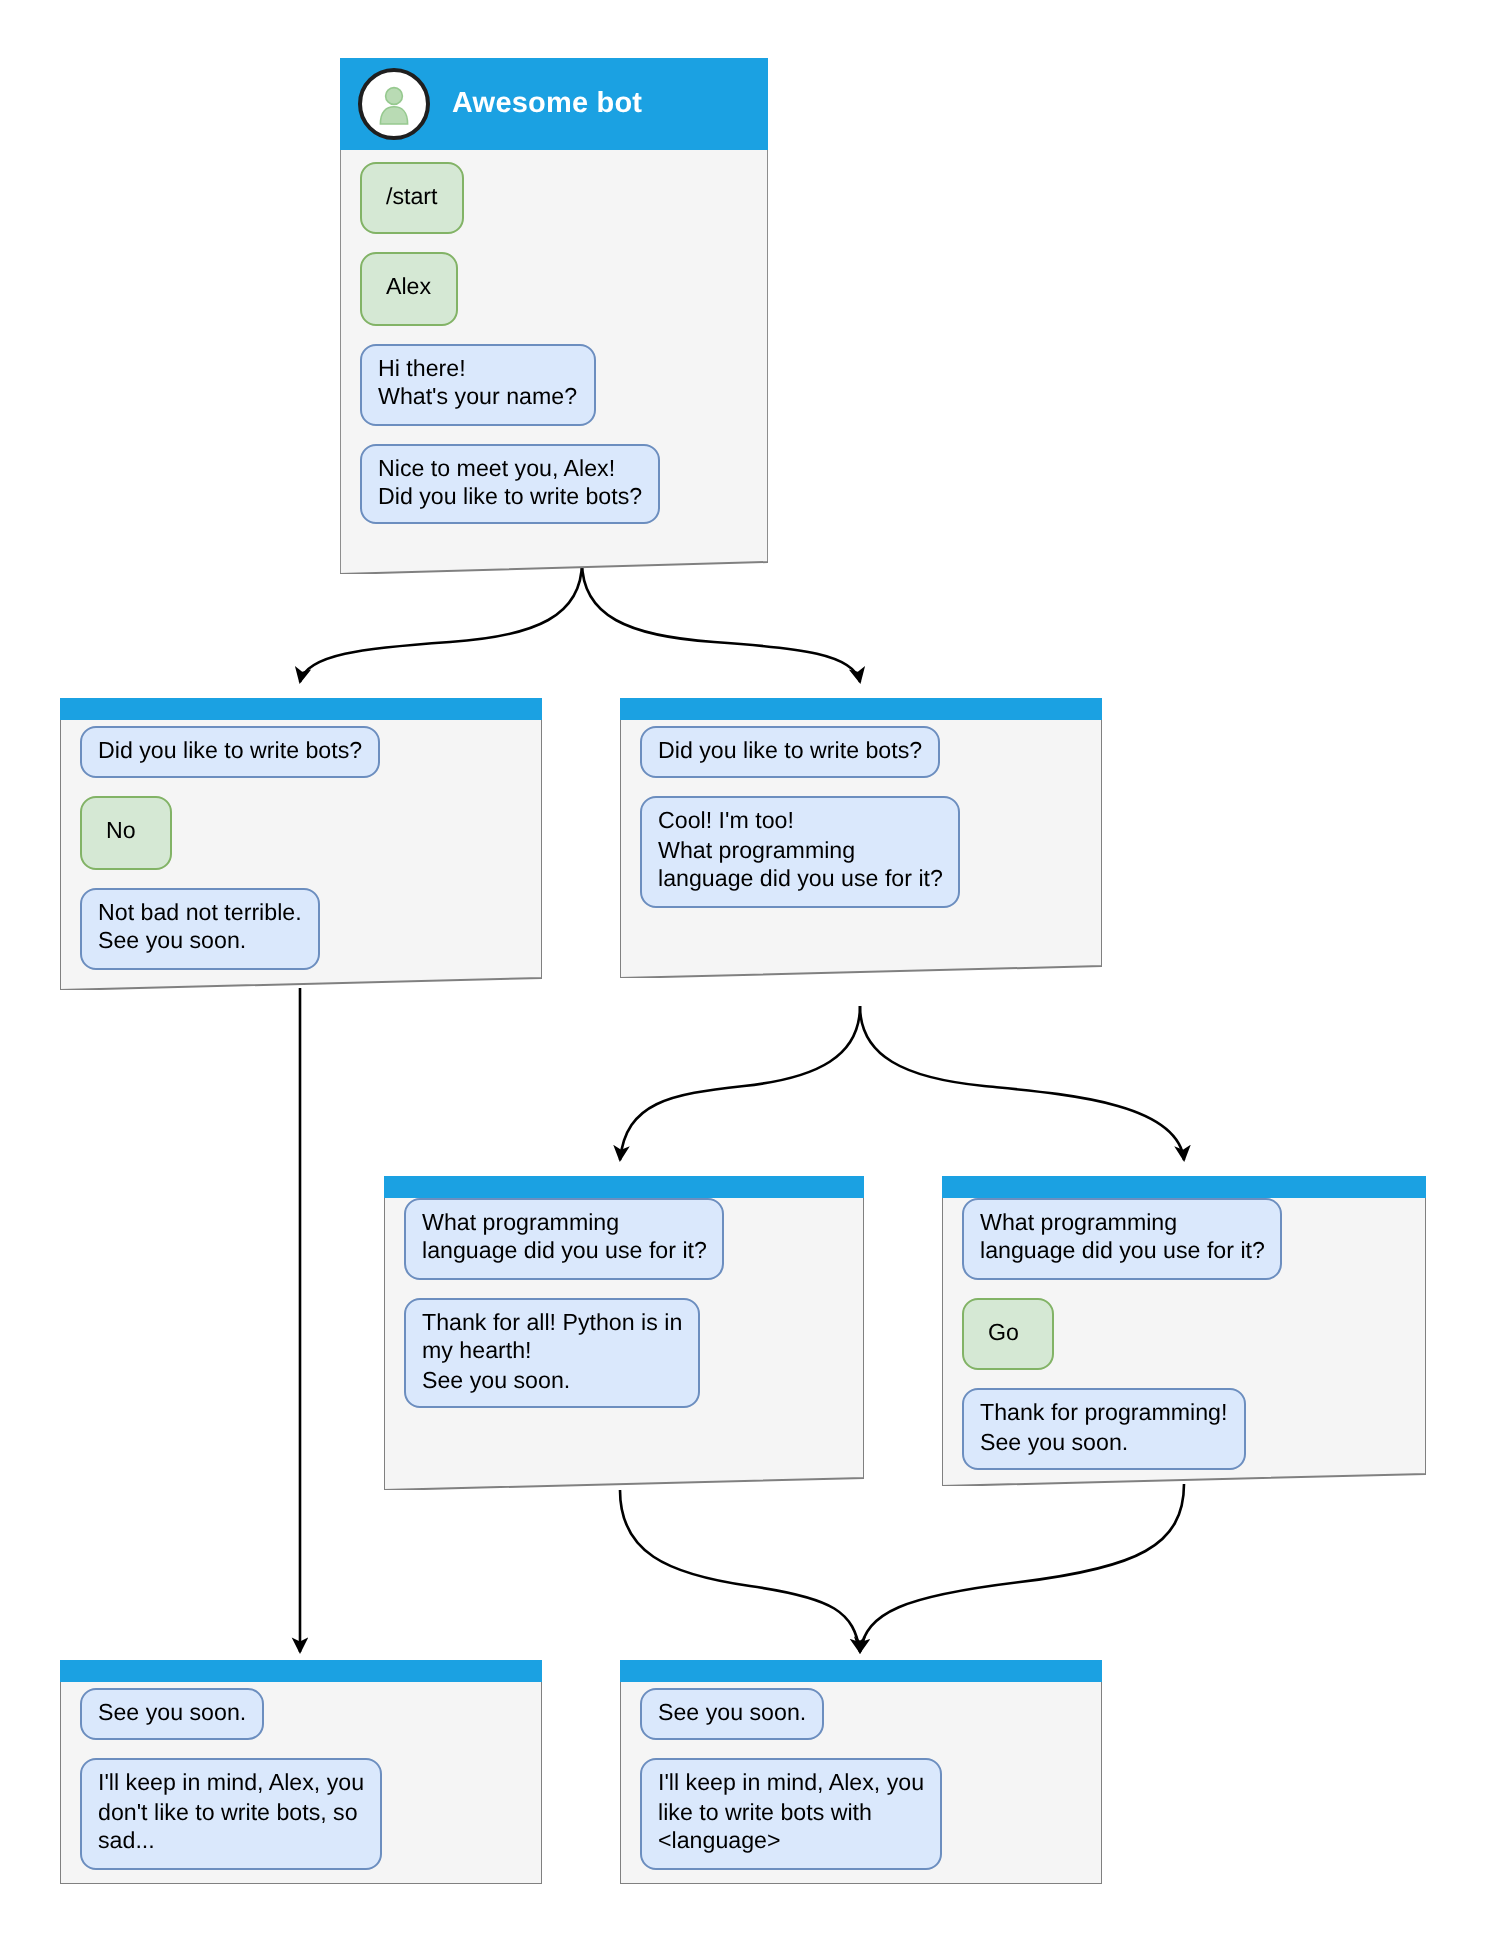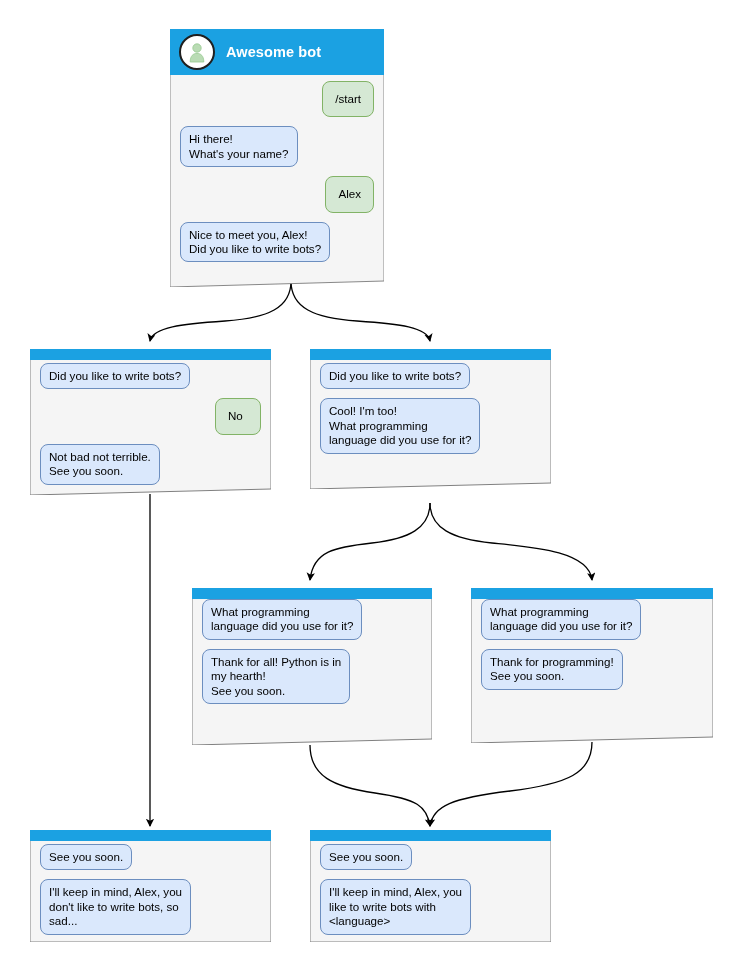--- a/index.html
+++ b/index.html
@@ -98,21 +98,21 @@
     width: 100%;
     box-sizing: border-box;
     padding: 0 10px;
   }
   .row {
     display: flex;
     width: 100%;
     margin-bottom: 9px;
   }
   .row.left  { justify-content: flex-start; }
-  .row.right { justify-content: flex-end; }
+  .row.right { }
 
   .bubble {
     font-size: 11.6px;
     line-height: 14.4px;
     color: #000000;
     border-radius: 8px;
     box-sizing: border-box;
     padding: 5px 8px 5px 8px;
     white-space: pre-line;
     max-width: 82%;
@@ -164,26 +164,26 @@
             <circle cx="11" cy="7" r="4.2" fill="#b9dbb4" stroke="#96c98f" stroke-width="0.8"></circle>
             <path d="M4.2,21 C4.2,14.8 7.2,12.4 11,12.4 C14.8,12.4 17.8,14.8 17.8,21 Z" fill="#b9dbb4" stroke="#96c98f" stroke-width="0.8"></path>
           </svg>
         </div>
         <div class="hdr-title">Awesome bot</div>
       </div>
       <div class="msgs" style="top:52px;">
         <div class="row right">
           <div class="bubble user">/start</div>
         </div>
+        <div class="row right">
+          <div class="bubble user">Alex</div>
+        </div>
         <div class="row left">
           <div class="bubble bot">Hi there!
 What's your name?</div>
-        </div>
-        <div class="row right">
-          <div class="bubble user">Alex</div>
         </div>
         <div class="row left">
           <div class="bubble bot">Nice to meet you, Alex!
 Did you like to write bots?</div>
         </div>
       </div>
     </div>
   </div>
 
   <div class="card" style="left:30px; top:349px; width:241px; height:146px;">
@@ -250,20 +250,23 @@
     <svg class="card-shape" viewBox="0 0 242 155" preserveAspectRatio="none">
       <path d="M0,0 L242,0 L242,149 L0,155 Z" fill="#f5f5f5" stroke="#808080" stroke-width="1"></path>
     </svg>
     <div class="card-inner">
       <div class="hdr-thin"></div>
       <div class="msgs" style="top:11px;">
         <div class="row left">
           <div class="bubble bot">What programming
 language did you use for it?</div>
         </div>
+        <div class="row right">
+          <div class="bubble user">Go</div>
+        </div>
         <div class="row left">
           <div class="bubble bot">Thank for programming!
 See you soon.</div>
         </div>
       </div>
     </div>
   </div>
 
   <div class="card" style="left:30px; top:830px; width:241px; height:112px;">
     <svg class="card-shape" viewBox="0 0 241 112" preserveAspectRatio="none">

